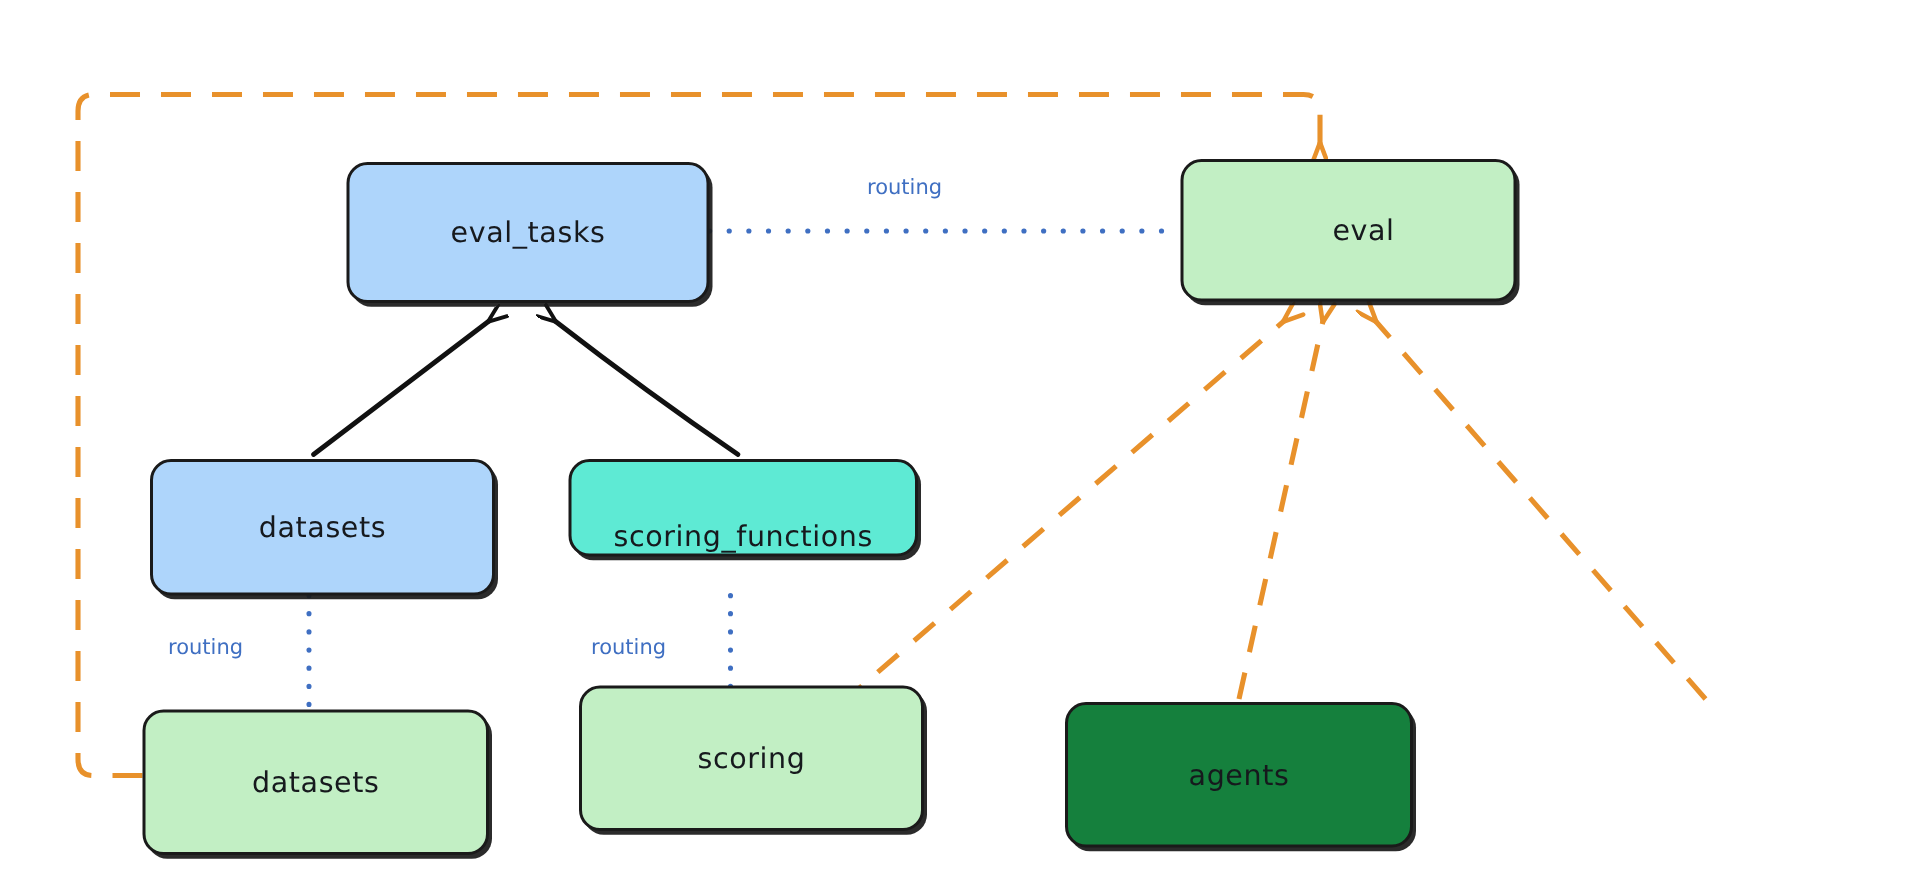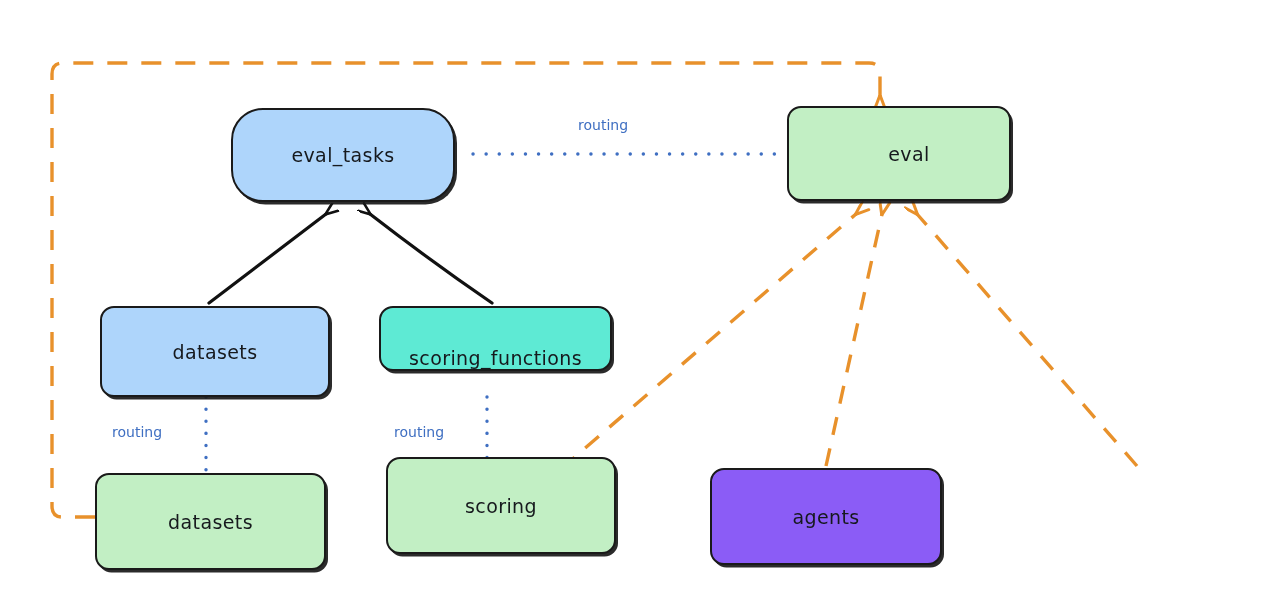--- a/index.html
+++ b/index.html
@@ -82,21 +82,21 @@
 
     <path d="M95,517 L62,517 Q52,517 52,506 L52,74 Q52,63 63,63 L869,63 Q880,63 880,74 L880,96" fill="none" stroke="#e8912b" stroke-width="3.4" stroke-linecap="butt" stroke-dasharray="20 14" marker-end="url(#arrow-orange)"></path>
 
     <path d="M561,469 L856,214" fill="none" stroke="#e8912b" stroke-width="3.4" stroke-linecap="butt" stroke-dasharray="18 14" marker-end="url(#arrow-orange)"></path>
 
     <path d="M826,466 L882,214" fill="none" stroke="#e8912b" stroke-width="3.4" stroke-linecap="butt" stroke-dasharray="18 14" marker-end="url(#arrow-orange)"></path>
 
     <path d="M1137,466 L917,214" fill="none" stroke="#e8912b" stroke-width="3.4" stroke-linecap="butt" stroke-dasharray="18 14" marker-end="url(#arrow-orange)"></path>
   </svg>
 
-  <div class="node" style="left:231px; top:108px; width:224px; height:94px; background:#aed5fb;border-radius:32px;">
+  <div class="node" style="left:231px; top:108px; width:242px; height:94px; background:#aed5fb;">
     <span class="node-label">eval_tasks</span>
   </div>
 
   <div class="node" style="left:787px; top:106px; width:224px; height:95px; background:#c2efc4;padding-left:20px;">
     <span class="node-label">eval</span>
   </div>
 
   <div class="node" style="left:100px; top:306px; width:230px; height:91px; background:#aed5fb;">
     <span class="node-label">datasets</span>
   </div>
@@ -106,21 +106,21 @@
   </div>
 
   <div class="node" style="left:95px; top:473px; width:231px; height:97px; background:#c2efc4;">
     <span class="node-label">datasets</span>
   </div>
 
   <div class="node" style="left:386px; top:457px; width:230px; height:97px; background:#c2efc4;">
     <span class="node-label">scoring</span>
   </div>
 
-  <div class="node" style="left:710px; top:468px; width:232px; height:97px; background:#8b5cf6;">
+  <div class="node" style="left:710px; top:468px; width:232px; height:97px; background:#15803d;">
     <span class="node-label">agents</span>
   </div>
 
 
   <span class="edge-label" style="left:578px; top:117px;">routing</span>
   <span class="edge-label" style="left:112px; top:424px;">routing</span>
   <span class="edge-label" style="left:394px; top:424px;">routing</span>
 
 </div>
 

